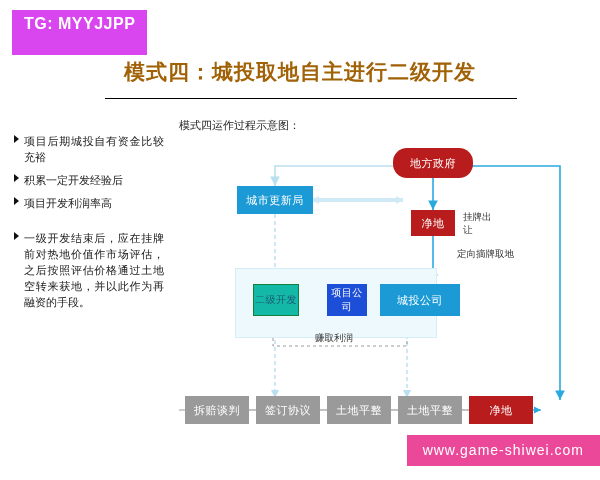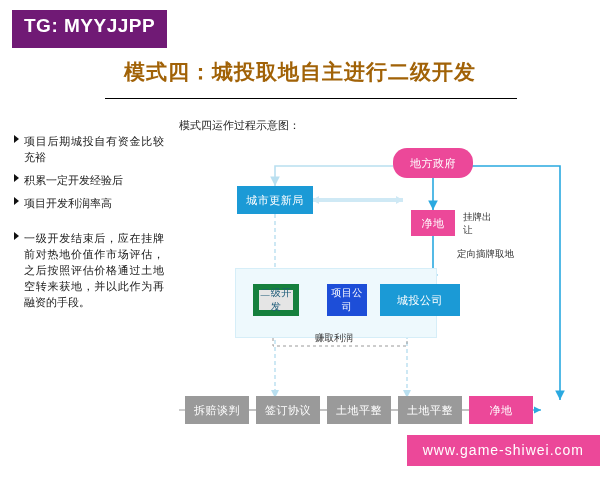--- a/index.html
+++ b/index.html
@@ -17,25 +17,25 @@
   .page {
     position: relative;
     width: 600px;
     height: 480px;
   }
   
   .tg-tag {
     position: absolute;
     left: 12px;
     top: 10px;
-    background: #701a75;
+    background: #d946ef;
     color: #ffffff;
-    font-size: 19px;
+    font-size: 16px;
     font-weight: bold;
-    padding: 5px 12px 11px 12px;
+    padding: 5px 12px 22px 12px;
     letter-spacing: 0.5px;
     white-space: nowrap;
   }
   
   .title {
     position: absolute;
     left: 0;
     top: 58px;
     width: 600px;
     text-align: center;
@@ -103,28 +103,28 @@
     display: flex;
     align-items: center;
     justify-content: center;
     text-align: center;
     color: #ffffff;
     font-size: 11px;
     line-height: 14px;
     letter-spacing: 0.5px;
   }
   .node.blue-dark { background: #1b9ad6; }
-  .node.blue-mid  { background: #ec4899; font-family: Liberation Serif, serif; }
+  .node.blue-mid  { background: #b91c1c; font-family: Liberation Serif, serif; }
   .node.blue-pale { background: #1d4ed8; }
   .node.gray      { background: #9a9a9a; }
   .node.rounded   { border-radius: 14px; }
   .node.box-outline {
-    background: #e5e5e5;
+    background: #14b8a6;
     color: #1b5a78;
-    border: 6px solid #15803d;
+    border: 1px solid #15803d;
   }
   .label-text {
     position: absolute;
     font-size: 9.5px;
     color: #333333;
     line-height: 12px;
     white-space: nowrap;
   }
   
   .panel {

